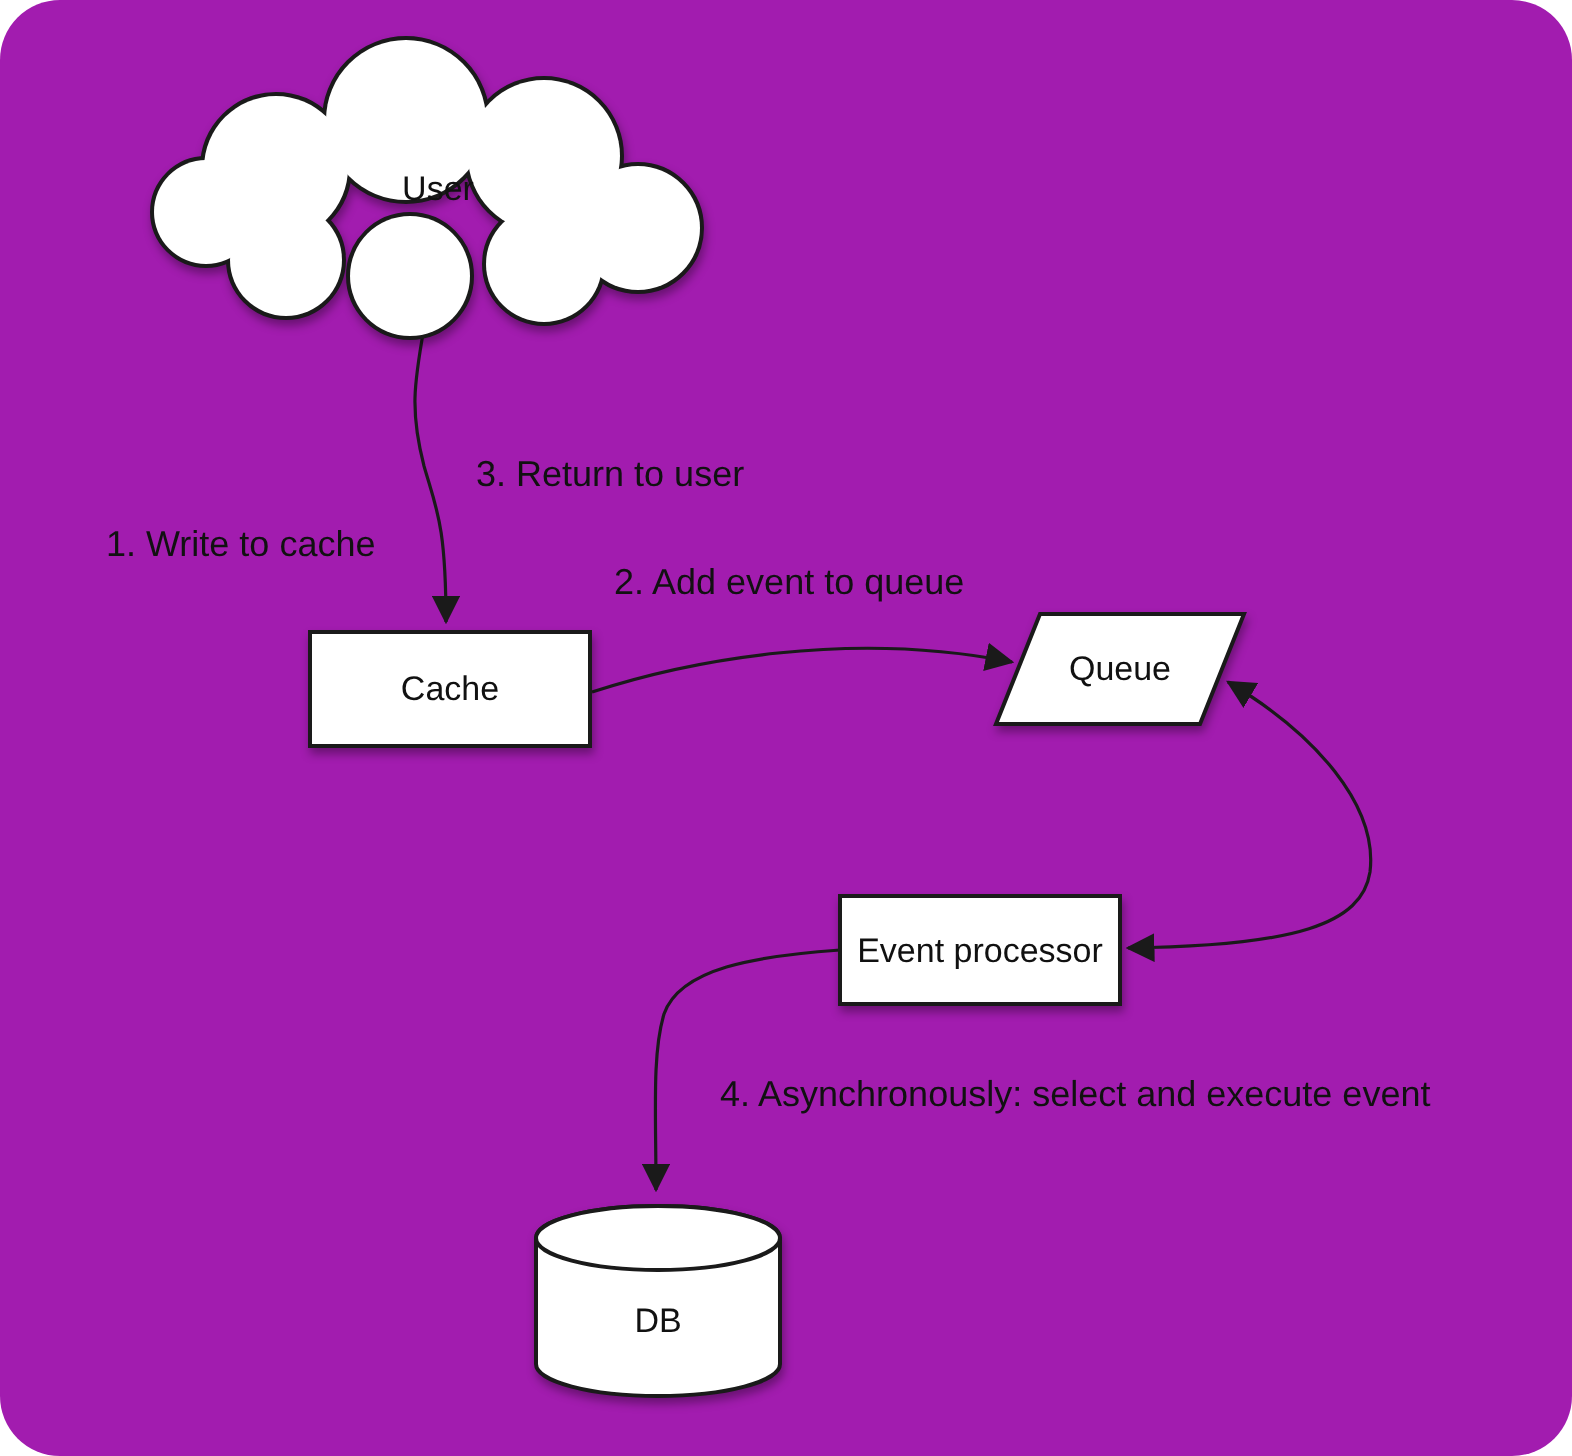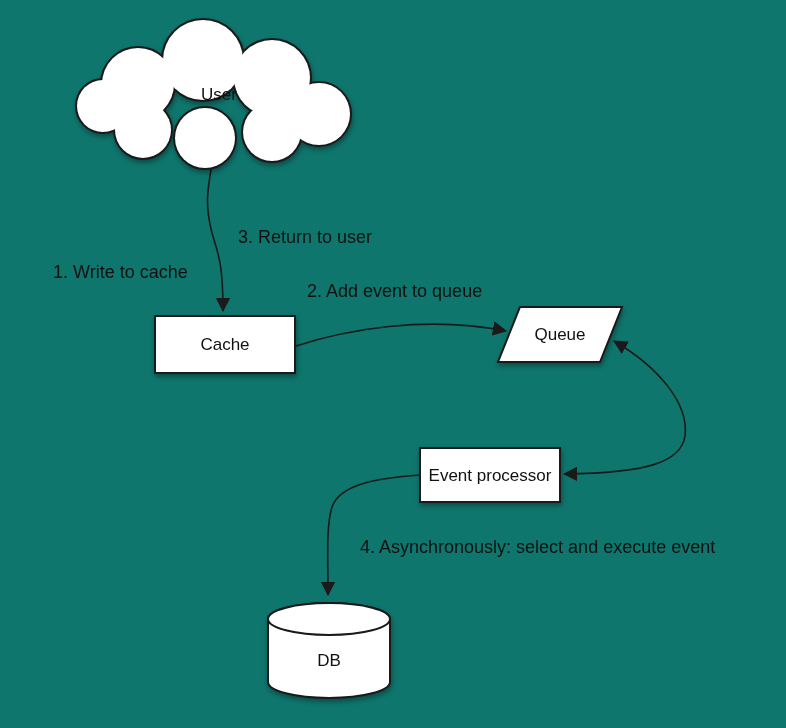--- a/index.html
+++ b/index.html
@@ -4,23 +4,24 @@
 <style>
   html, body {
     margin: 0;
     padding: 0;
     background: #ffffff;
   }
   .canvas {
     position: relative;
     width: 786px;
     height: 728px;
-    background: #0f766e;
+    background: #a21caf;
     font-family: "Liberation Sans", sans-serif;
     overflow: hidden;
+    border-radius: 30px;
   }
   svg { display: block; }
   .edge {
     fill: none;
     stroke: #1a1a1a;
     stroke-width: 1.6;
   }
   .shape {
     fill: #ffffff;
     stroke: #1a1a1a;

